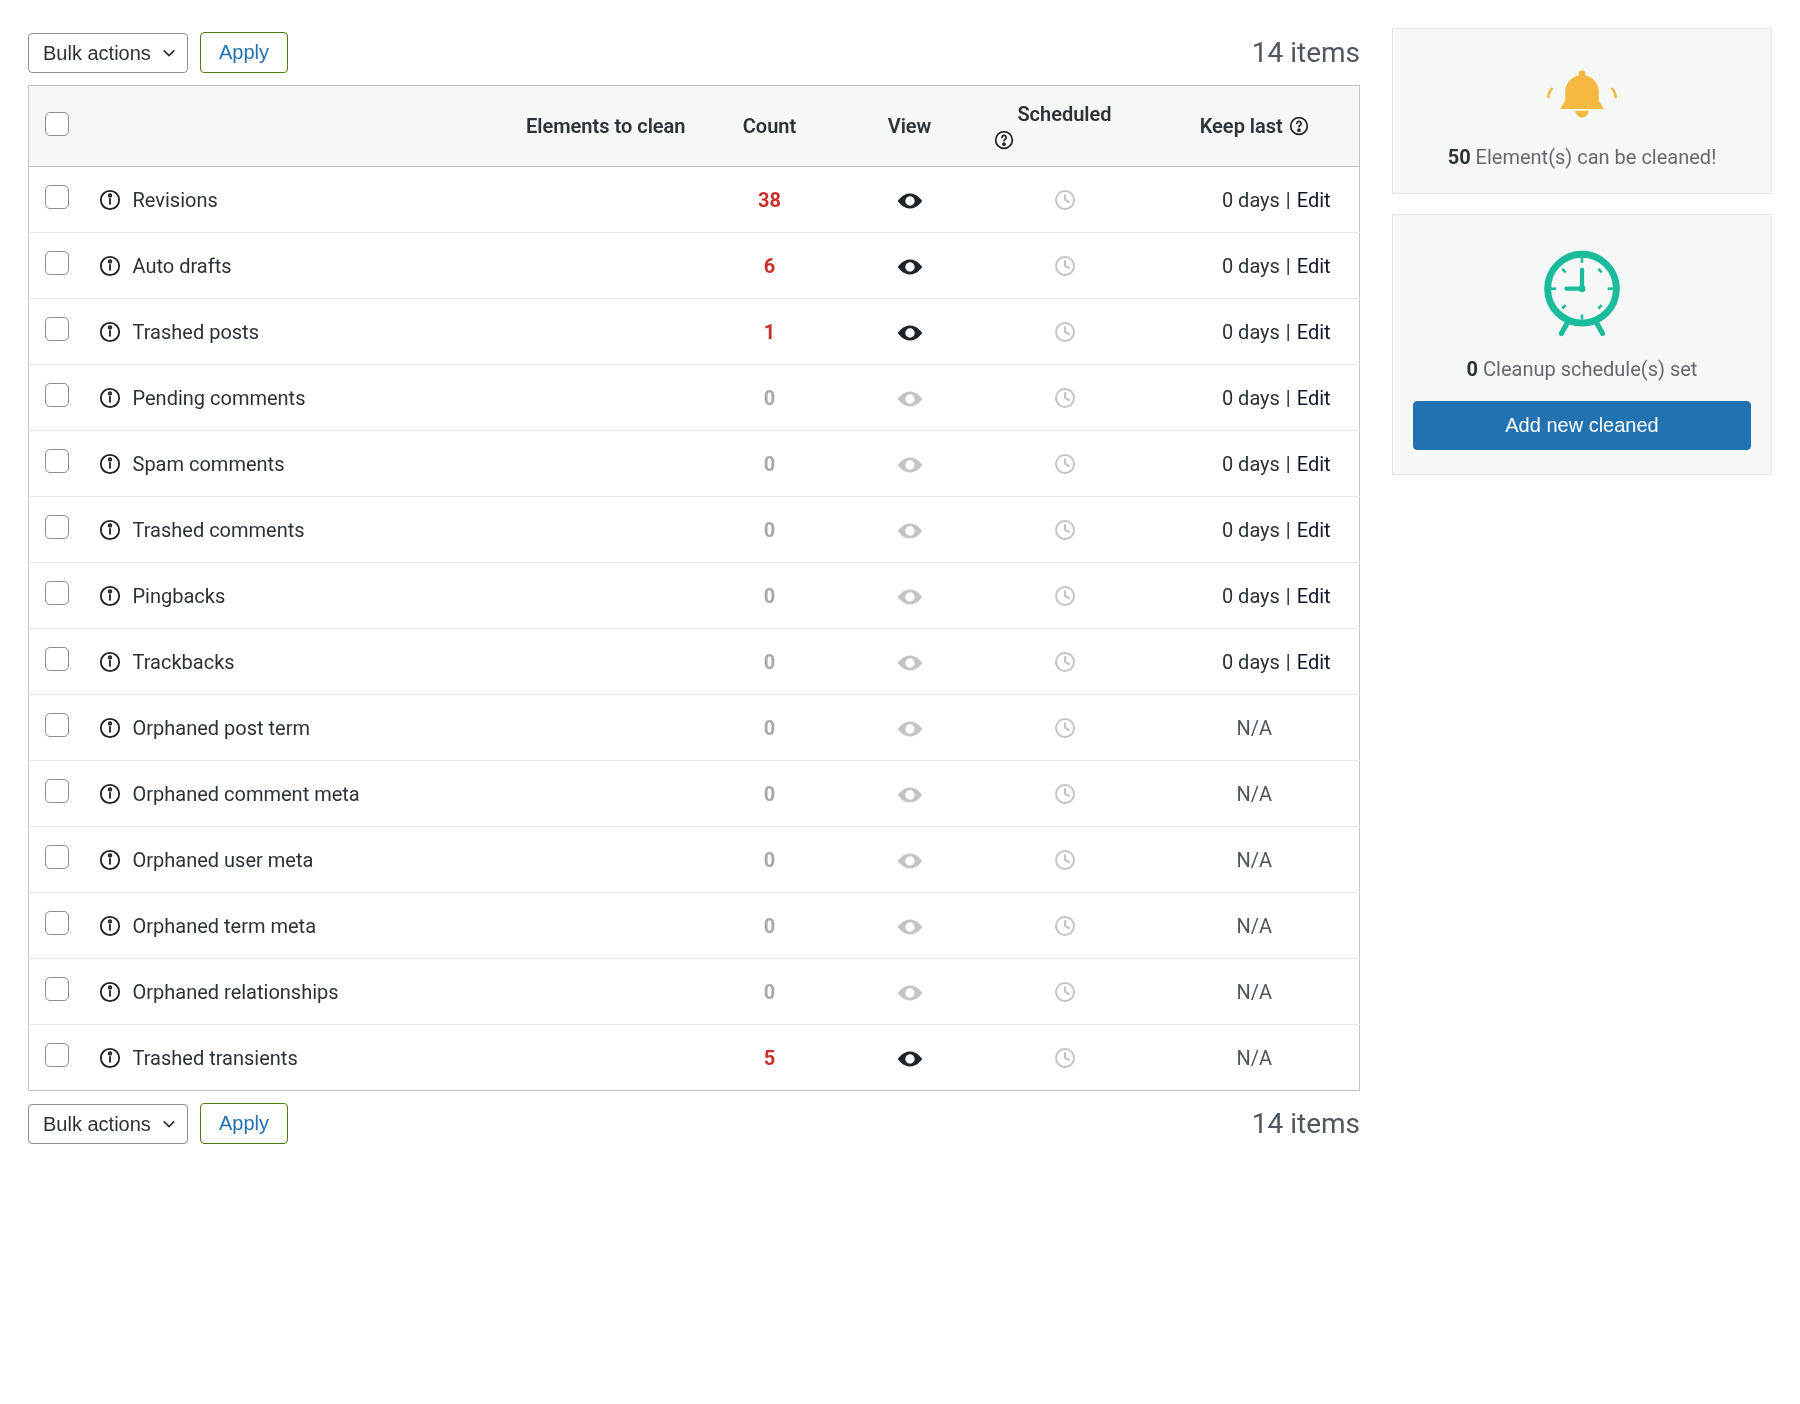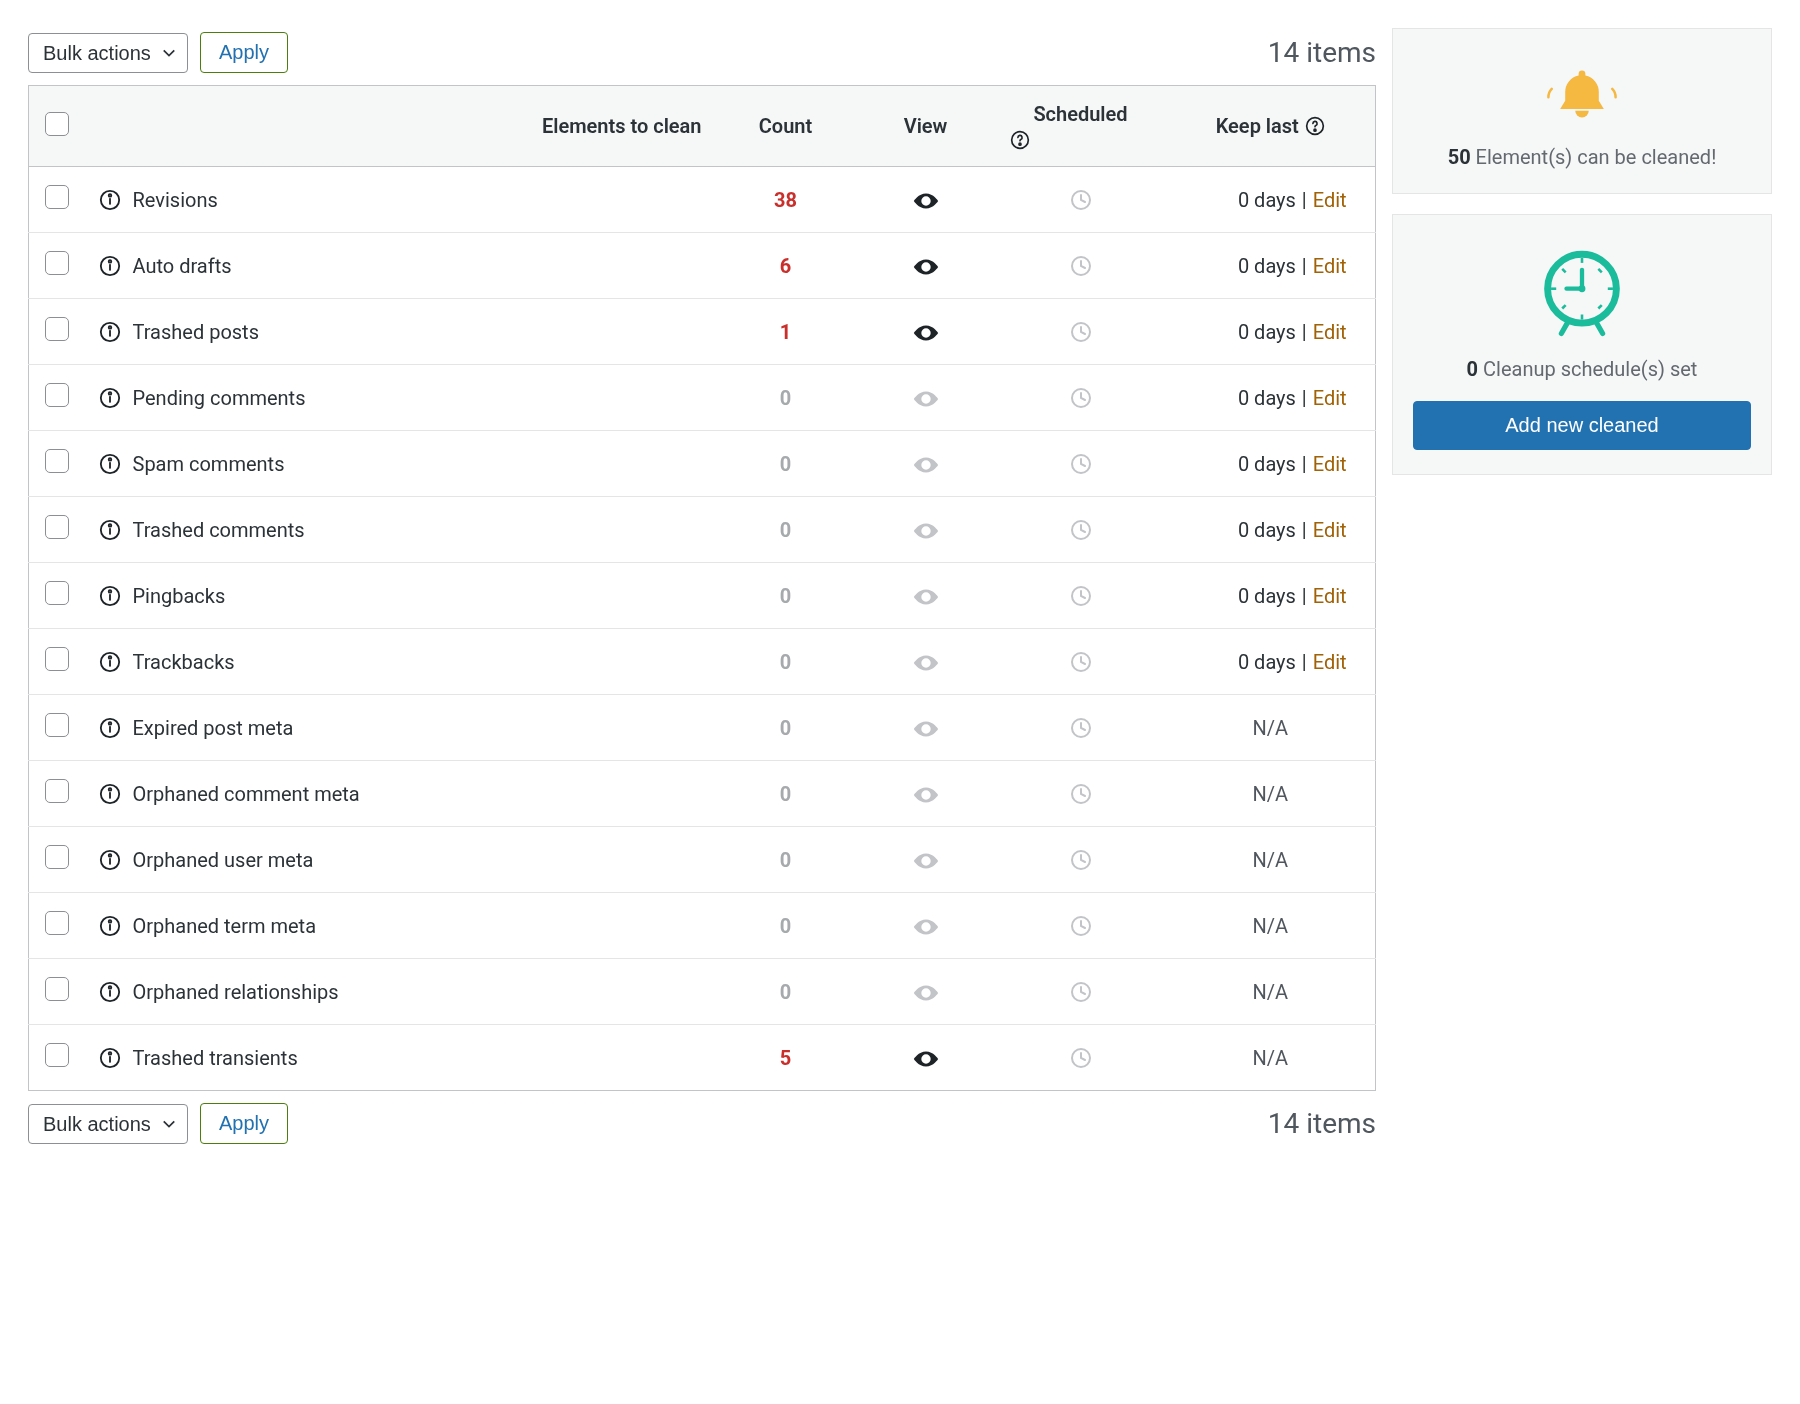--- a/index.html
+++ b/index.html
@@ -5,21 +5,21 @@
     * { box-sizing: border-box; margin: 0; padding: 0; }
     body {
       font-family: -apple-system, BlinkMacSystemFont, "Segoe UI", Roboto, sans-serif;
       background: #fff;
       color: #1d2327;
       padding: 28px;
       font-size: 14px;
     }
     .page {
       display: flex;
-      gap: 16px;
+      gap: 32px;
       max-width: 1760px;
     }
     .main { flex: 1; }
     .sidebar { width: 380px; flex-shrink: 0; }
     
     
     .tablenav {
       display: flex;
       align-items: center;
       justify-content: space-between;
@@ -114,21 +114,21 @@
       cursor: pointer;
       background: #fff;
     }
     
     .name-cell { display: flex; align-items: center; gap: 12px; }
     
     .count-red { color: #c9302c; font-weight: 700; }
     .count-grey { color: #a7aaad; font-weight: 700; }
     
     .keep-text { color: #2c3338; margin-left: 44px; }
-    .link { color: #a16207; cursor: pointer; }
+    .link { color: #0f172a; cursor: pointer; }
     .sep { color: #2c3338; margin: 0 1px; }
     .na { color: #50575e; }
     
     
     .side-box {
       background: #f6f7f7;
       border: 1px solid #e5e5e5;
       padding: 24px 20px;
       text-align: center;
       margin-bottom: 20px;
@@ -383,21 +383,21 @@
           </tr>
           <tr>
             <td class="center"><input type="checkbox" style=""></td>
             <td>
               <div class="name-cell">
                 <svg width="22" height="22" viewBox="0 0 24 24" class="icon-info">
                   <circle cx="12" cy="12" r="10"></circle>
                   <rect x="11" y="10" width="2" height="7" fill="#1d2327"></rect>
                   <circle cx="12" cy="7" r="1.4" fill="#1d2327"></circle>
                 </svg>
-                <span>Expired post meta</span>
+                <span>Orphaned post term</span>
               </div>
             </td>
             <td class="center"><span class="count-grey">0</span></td>
             <td class="center"><svg width="30" height="22" viewBox="0 0 32 20" class="icon-eye inactive">
                 <path d="M16 2 C8 2 3 10 3 10 s5 8 13 8 13-8 13-8 S24 2 16 2z M16 15 a5 5 0 1 1 0-10 a5 5 0 0 1 0 10z" fill="#c3c4c7"></path>
                 <circle cx="16" cy="10" r="2.6" fill="#fff"></circle>
               </svg></td>
             <td class="center"><svg width="24" height="24" viewBox="0 0 24 24" class="icon-clock inactive">
                 <circle cx="12" cy="12" r="9" fill="none" stroke="#c3c4c7" stroke-width="2"></circle>
                 <path d="M12 7 v5 l4 2" stroke="#c3c4c7" stroke-width="2" fill="none" stroke-linecap="round"></path>

